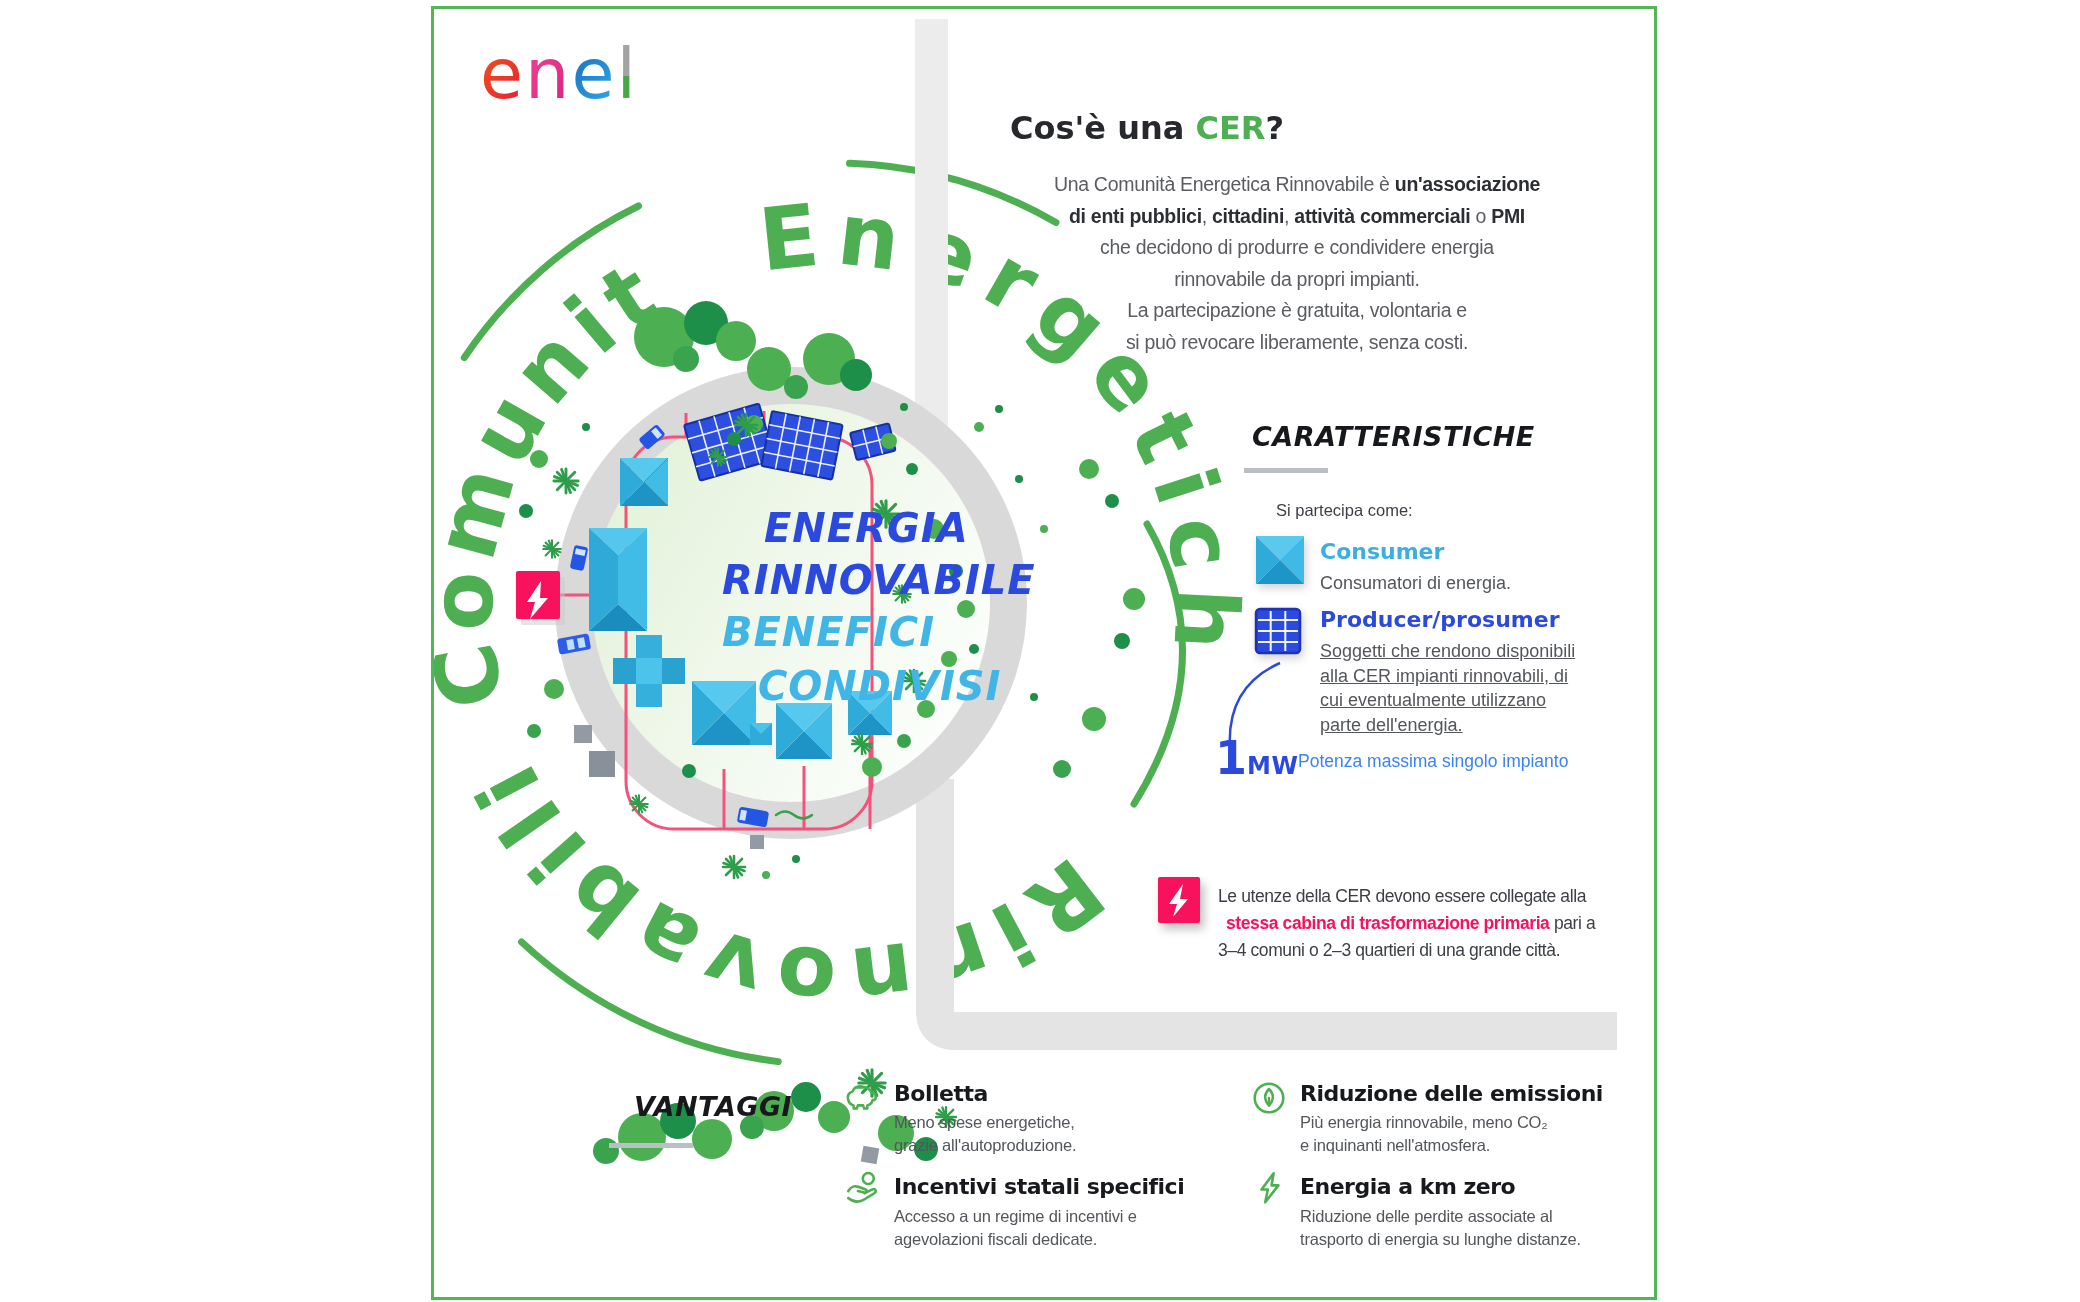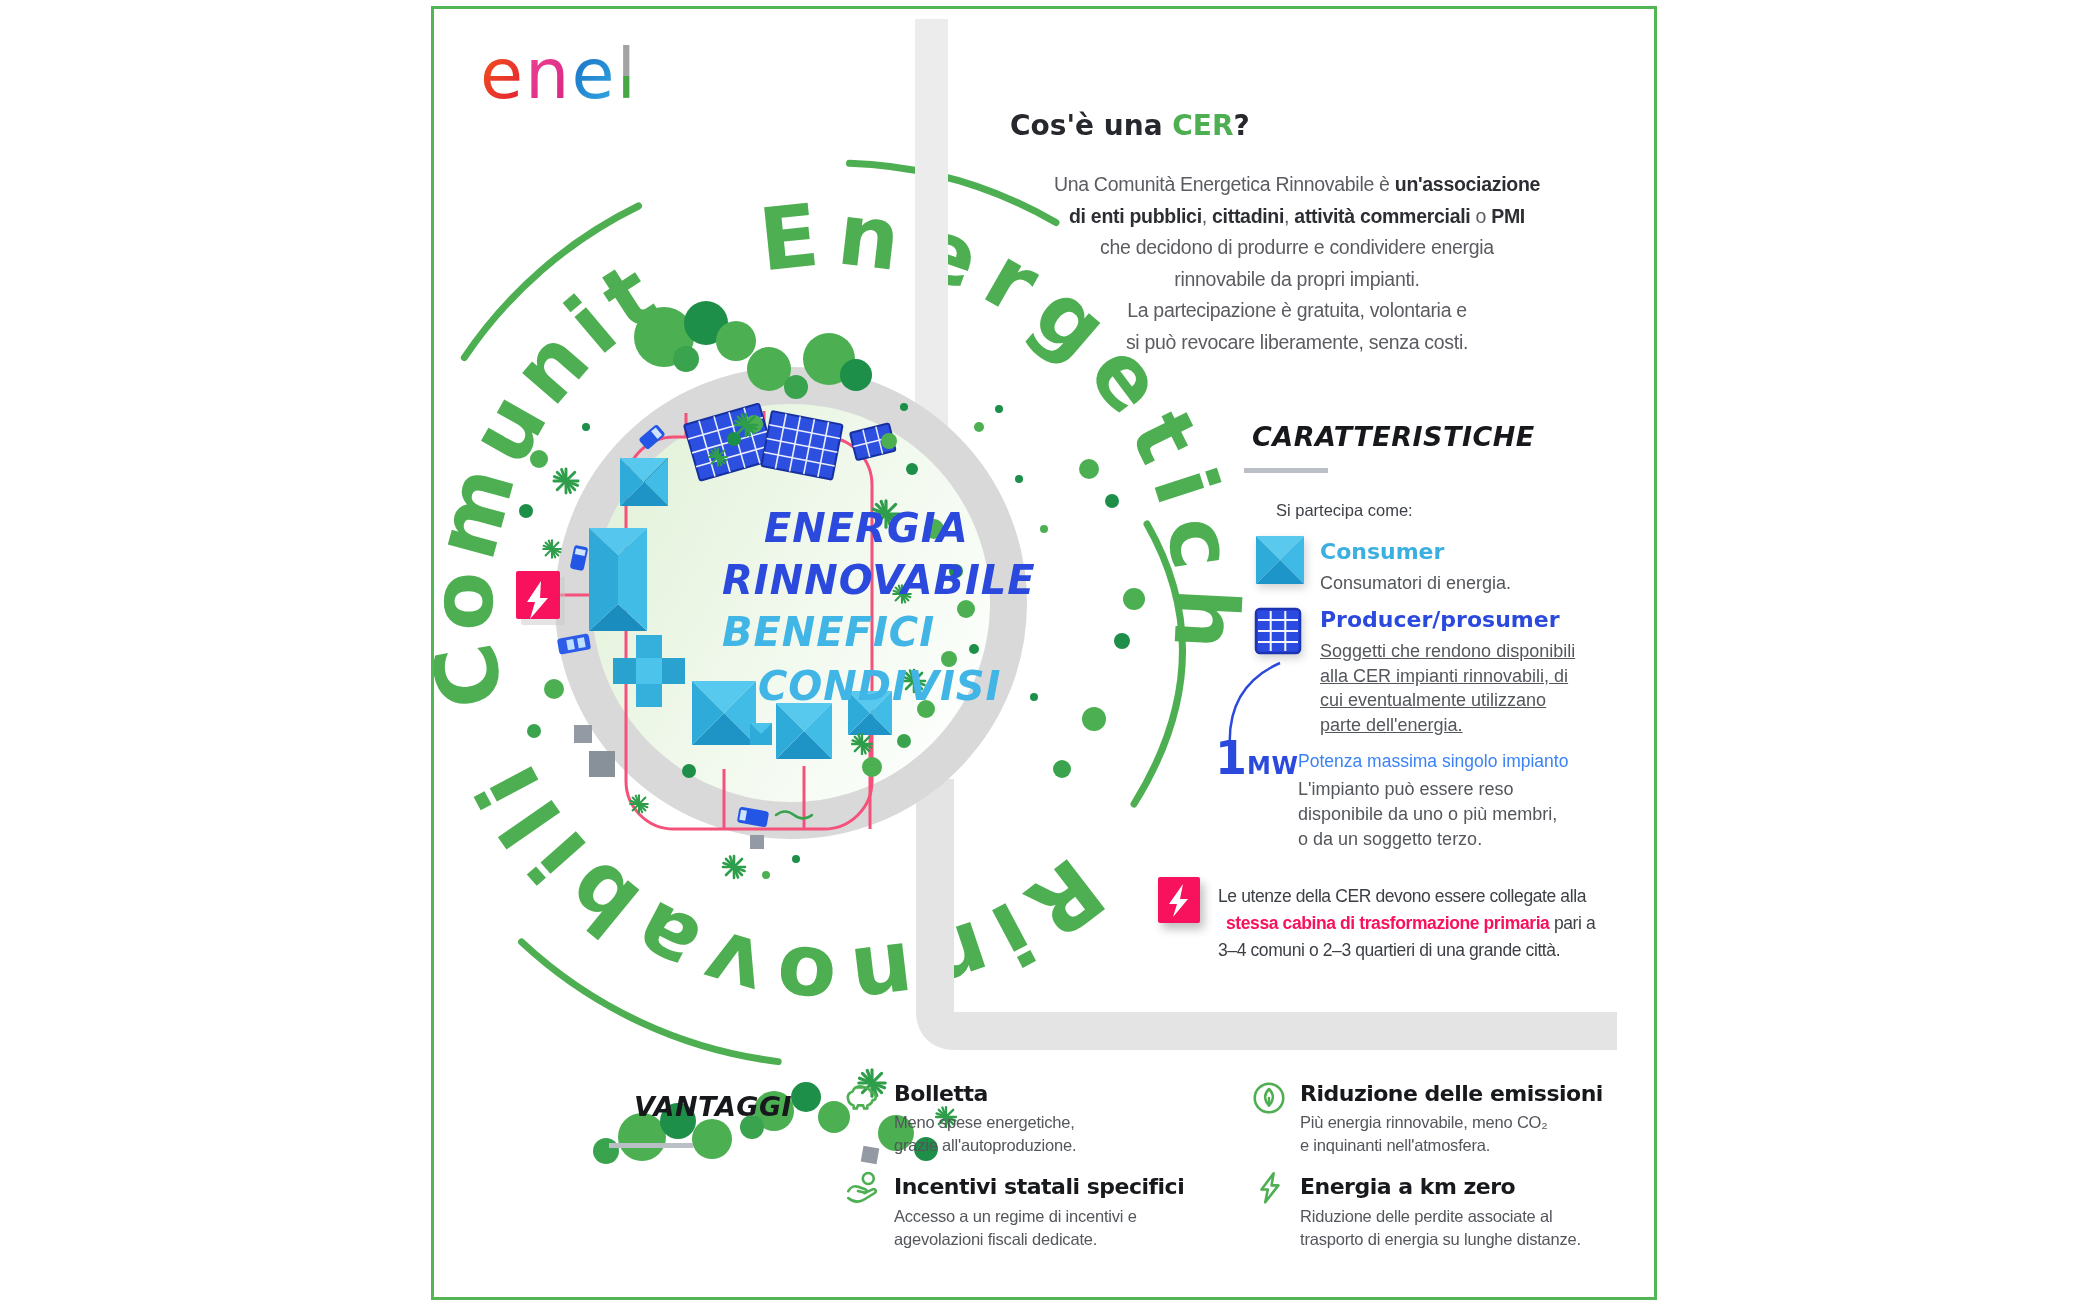--- a/index.html
+++ b/index.html
@@ -7,21 +7,21 @@
   .abs{position:absolute;}
   #frame{position:absolute;left:431px;top:6px;width:1220px;height:1288px;border:3px solid #53b654;background:#ffffff;}
   
   #logo{left:46px;top:30px;font-family:"DejaVu Sans",sans-serif;font-weight:400;font-size:70px;letter-spacing:2px;line-height:1;}
   #logo span{-webkit-background-clip:text;background-clip:text;color:transparent;}
   #logo .le1{background-image:linear-gradient(125deg,#f25c19,#e31937);}
   #logo .ln {background-image:linear-gradient(125deg,#f04997,#d6207f);}
   #logo .le2{background-image:linear-gradient(125deg,#1565c0,#35b0e5);}
   #logo .ll {background-image:linear-gradient(#a3a3a3 52%,#46a845 52%);}
   
-  #whatis-title{left:576px;top:100px;font-family:"DejaVu Sans",sans-serif;font-weight:700;font-size:28px;color:#26282d;white-space:nowrap;}
+  #whatis-title{left:576px;top:100px;font-family:"DejaVu Sans",sans-serif;font-weight:700;font-size:32px;color:#26282d;white-space:nowrap;}
   #whatis-title .hl{color:#4DAF51;}
   #intro{left:583px;top:160px;width:560px;text-align:center;font-size:19.5px;letter-spacing:-0.3px;
     line-height:31.5px;color:#5a5c61;}
   #intro div{white-space:nowrap;}
   #intro b{font-weight:700;color:#2c2e33;}
   
   .sec-title{font-family:"DejaVu Sans",sans-serif;font-style:italic;font-weight:700;font-size:27px;color:#17181c;letter-spacing:0.5px;white-space:nowrap;}
   .dash{height:5px;background:#b9bfc5;}
   .body-txt{font-size:18px;line-height:24.5px;color:#53565b;white-space:nowrap;}
   .small-txt{font-size:17.5px;line-height:27px;color:#3c3f45;white-space:nowrap;}
@@ -305,25 +305,20 @@
 
   <svg class="abs" style="left:782px;top:652px;" width="80" height="92" viewBox="0 0 80 92">
     <path d="M 64 2 Q 10 26 14 88" stroke="#2B49DD" stroke-width="2.5" fill="none"></path>
   </svg>
 
   <div id="power" class="abs">
     <span class="one">1</span>
       <span class="mw">MW</span>
   </div>
   <div id="power-title" class="abs">Potenza massima singolo impianto</div>
-  <div id="power-desc" class="abs body-txt">
-    <div>L'impianto può essere reso</div>
-    <div>disponibile da uno o più membri,</div>
-    <div>o da un soggetto terzo.</div>
-  </div>
 
   <div id="note-icon" class="abs">
     <svg width="42" height="46" viewBox="0 0 42 46">
         <polygon points="25,7 11,27 19,27 15,40 30,22 22,22" fill="#ffffff"></polygon>
       </svg>
   </div>
   <div id="note-text" class="abs small-txt">
     <div>Le utenze della CER devono essere collegate alla</div>
     <div><b class="pink">stessa cabina di trasformazione primaria</b><span> pari a</span></div>
     <div>3–4 comuni o 2–3 quartieri di una grande città.</div>

